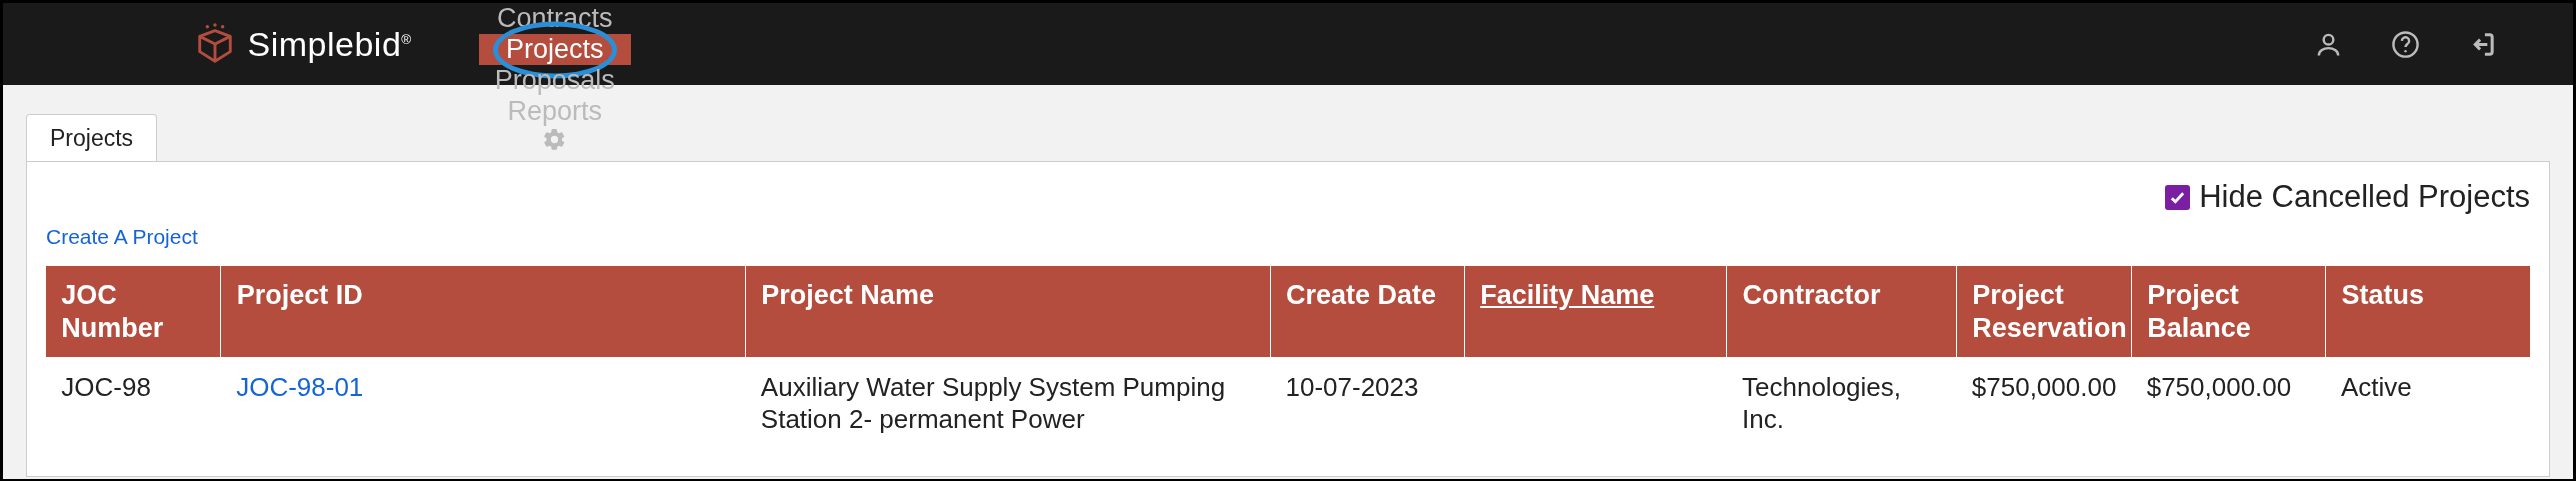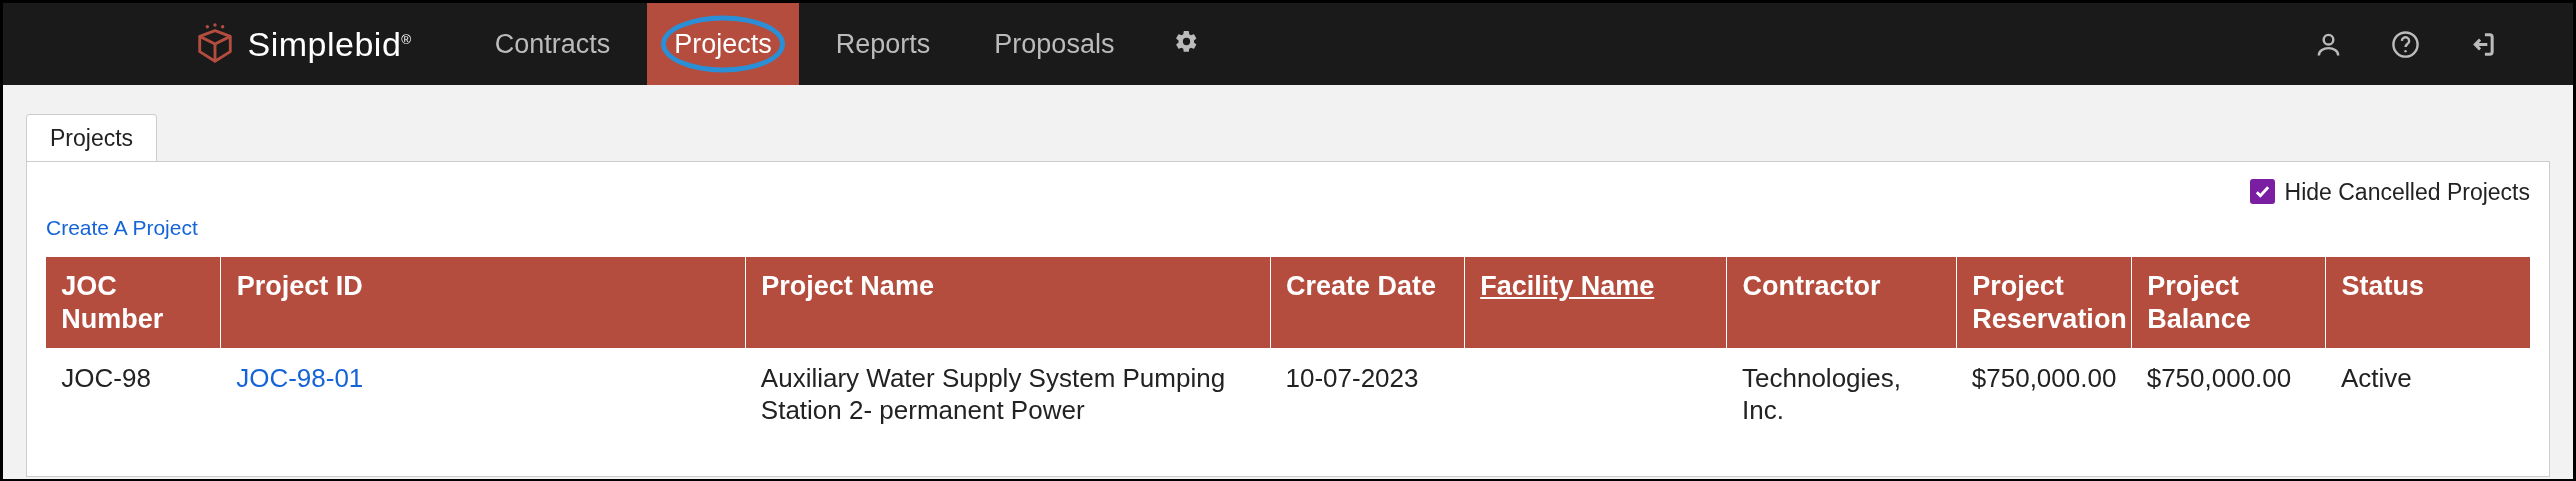--- a/index.html
+++ b/index.html
@@ -37,22 +37,23 @@
   .logo-text {
     color: #fff;
     font-size: 34px;
     font-weight: 300;
     letter-spacing: 0.5px;
   }
   .logo-text sup { font-size: 13.4px; vertical-align: super; }
   .nav-links {
     display: flex;
     align-items: center;
-    gap: 10px;
+    gap: 0;
     height: 100%;
+    flex-direction: column;
   }
   .nav-link {
     color: #bbb;
     font-size: 27px;
     padding: 0 27px;
     height: 100%;
     display: flex;
     align-items: center;
     cursor: pointer;
     position: relative;
@@ -117,22 +118,23 @@
     min-height: 316px;
   }
   .top-row {
     display: flex;
     align-items: center;
     justify-content: flex-end;
     margin-bottom: 9.6px;
   }
   .hide-cancelled {
     display: flex;
+    align-items: center;
     gap: 9.6px;
-    font-size: 23px;
+    font-size: 31px;
     color: #222;
     cursor: pointer;
   }
   .cb {
     width: 25px;
     height: 25px;
     background: #7b1fa2;
     border-radius: 2.9px;
     display: flex;
     align-items: center;
@@ -230,22 +232,22 @@
       <span>Simplebid</span><sup>®</sup>
     </span>
   </div>
 
   <div class="nav-links">
     <div class="nav-link">Contracts</div>
     <div class="nav-link active">
       <span>Projects</span>
       <span class="nav-highlight-circle"></span>
     </div>
+    <div class="nav-link">Proposals</div>
     <div class="nav-link">Reports</div>
-    <div class="nav-link">Proposals</div>
     <div class="nav-gear">
       <svg width="25" height="25" viewBox="0 0 24 24" fill="#bbb">
           <path d="M19.14,12.94a7.14,7.14,0,0,0,.05-.94,7.14,7.14,0,0,0-.05-.94l2.11-1.65a.5.5,0,0,0,.12-.64l-2-3.46a.5.5,0,0,0-.61-.22l-2.49,1a7,7,0,0,0-1.63-.94l-.38-2.65A.5.5,0,0,0,13.77,2H9.77a.5.5,0,0,0-.49.42L8.9,5.07a7,7,0,0,0-1.63.94l-2.49-1a.5.5,0,0,0-.61.22l-2,3.46a.5.5,0,0,0,.12.64L4.4,11.06a7.14,7.14,0,0,0-.05.94,7.14,7.14,0,0,0,.05.94L2.29,14.59a.5.5,0,0,0-.12.64l2,3.46a.5.5,0,0,0,.61.22l2.49-1a7,7,0,0,0,1.63.94l.38,2.65a.5.5,0,0,0,.49.42h4a.5.5,0,0,0,.49-.42l.38-2.65a7,7,0,0,0,1.63-.94l2.49,1a.5.5,0,0,0,.61-.22l2-3.46a.5.5,0,0,0-.12-.64ZM12,15.5A3.5,3.5,0,1,1,15.5,12,3.5,3.5,0,0,1,12,15.5Z"></path>
         </svg>
     </div>
   </div>
 
   <div class="nav-right">
     <span class="nav-right-icon">
       <svg viewBox="0 0 24 24" fill="none" stroke="#bbb" stroke-width="2">

